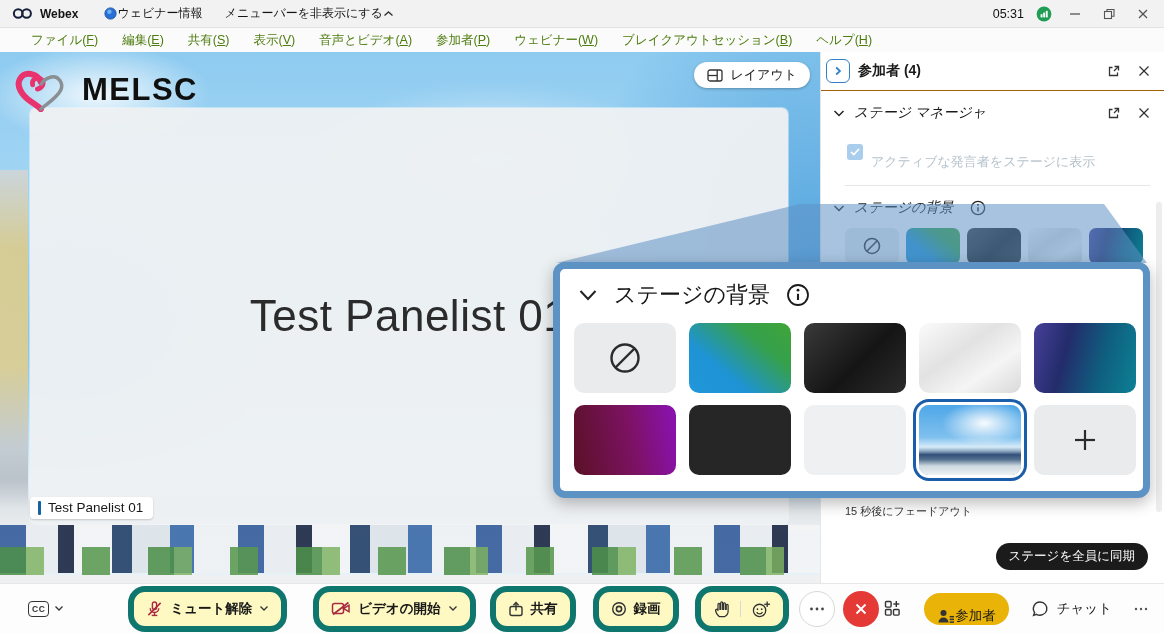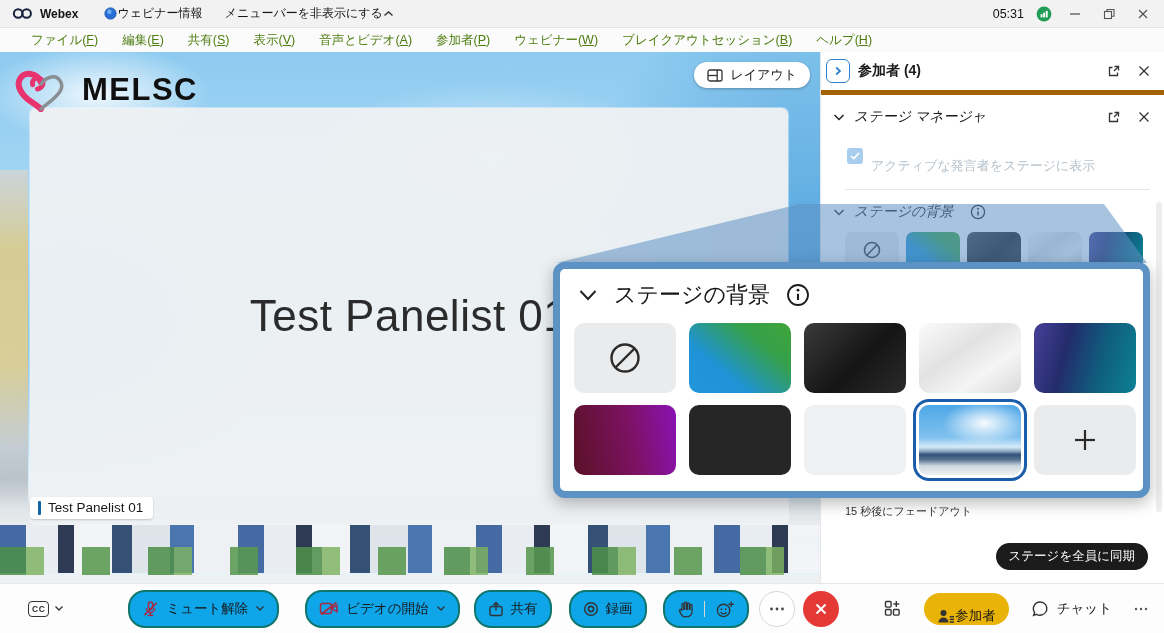--- a/index.html
+++ b/index.html
@@ -55,21 +55,21 @@
     display:flex;align-items:center;gap:7px;padding:0 13px;font-size:13px;color:#161616;
     box-shadow:0 1px 3px rgba(0,0,0,.28);cursor:pointer;}
   .name-chip{position:absolute;left:30px;top:445px;background:#fff;border-radius:4px;
     padding:3px 10px 4px 8px;display:flex;align-items:center;gap:7px;font-size:13.5px;color:#181818;
     box-shadow:0 1px 2px rgba(0,0,0,.18);}
   .name-bar{width:3px;height:14px;background:#1464a3;border-radius:1px;}
   
   .panel{width:344px;flex:none;background:#fff;position:relative;border-left:1px solid #e6e6e6;
     color:#1a1a1a;box-sizing:border-box;}
   .panel-header{height:38px;display:flex;align-items:center;padding:0 14px 0 5px;
-    border-bottom:5px solid #a16207;font-size:14px;font-weight:700;gap:8px;}
+    border-bottom:1px solid #a16207;font-size:14px;font-weight:700;gap:8px;}
   .expand-btn{width:22px;height:22px;border:1.5px solid #2f80c9;border-radius:6px;
     display:flex;align-items:center;justify-content:center;flex:none;cursor:pointer;background:#fff;}
   .hdr-icons{margin-left:auto;display:flex;align-items:center;gap:17px;}
   .p-row{display:flex;align-items:center;gap:9px;padding:0 14px 0 12px;}
   .p-sect{margin-top:13px;font-size:14px;font-style:italic;}
   .p-check{margin-top:11px;padding-left:26px;gap:8px;}
   .checkbox{width:16px;height:16px;border-radius:3px;background:#a9cdec;flex:none;
     display:flex;align-items:center;justify-content:center;}
   .check-label{font-size:13px;color:#b6c2cb;margin-top:20px;}
   .p-divider{height:1px;background:#e6e6e6;margin:14px 14px 0 24px;}
@@ -101,22 +101,22 @@
     background:rgba(95,146,196,.55);
     clip-path:polygon(800px 204px,1104px 204px,1147px 263px,556px 263px);}
   .popup{position:absolute;left:553px;top:262px;width:597px;height:236px;z-index:60;
     background:#fff;border:7px solid #5d92c4;border-radius:12px;box-sizing:border-box;
     box-shadow:0 5px 16px rgba(0,0,0,.28);}
   .popup-header{display:flex;align-items:center;gap:16px;padding:11px 0 0 18px;font-size:22px;color:#161616;}
   .popup-grid{display:grid;grid-template-columns:repeat(5,102px);gap:12px 13px;padding:13px 0 0 14px;}
   
   .toolbar{height:50px;background:#fdfdfd;border-top:1px solid #e7e7e7;display:flex;align-items:center;
     padding:0 12px 0 14px;box-sizing:border-box;font-size:13.5px;color:#181818;}
-  .pill{height:34px;border:2px solid #0f766e;border-radius:17px;background:#0ea5e9;
-    display:inline-flex;align-items:center;gap:7px;padding:0 12px;cursor:pointer;white-space:nowrap;}
+  .pill{height:34px;border:6px solid #0f766e;border-radius:17px;background:#fef9c3;
+    display:inline-flex;align-items:center;gap:7px;padding:0 12px;cursor:pointer;white-space:nowrap;font-weight:bold;}
   .circle-btn{width:34px;height:34px;border-radius:50%;border:1px solid #d8d8d8;background:#fff;
     display:flex;align-items:center;justify-content:center;cursor:pointer;}
   .leave-btn{width:36px;height:36px;border-radius:50%;background:#e53935;border:none;
     display:flex;align-items:center;justify-content:center;cursor:pointer;}
   .tb-sep{width:1px;height:16px;background:#d8d8d8;}
   .right-group{margin-left:auto;display:flex;align-items:center;gap:22px;}
   .part-pill{height:32px;border-radius:16px;background:#eab308;display:inline-flex;align-items:flex-end;
     padding:0 13px;cursor:pointer;}
   .chat-btn{display:inline-flex;align-items:center;gap:8px;cursor:pointer;}
   .cc-group{display:flex;align-items:center;gap:5px;margin-left:14px;cursor:pointer;}

